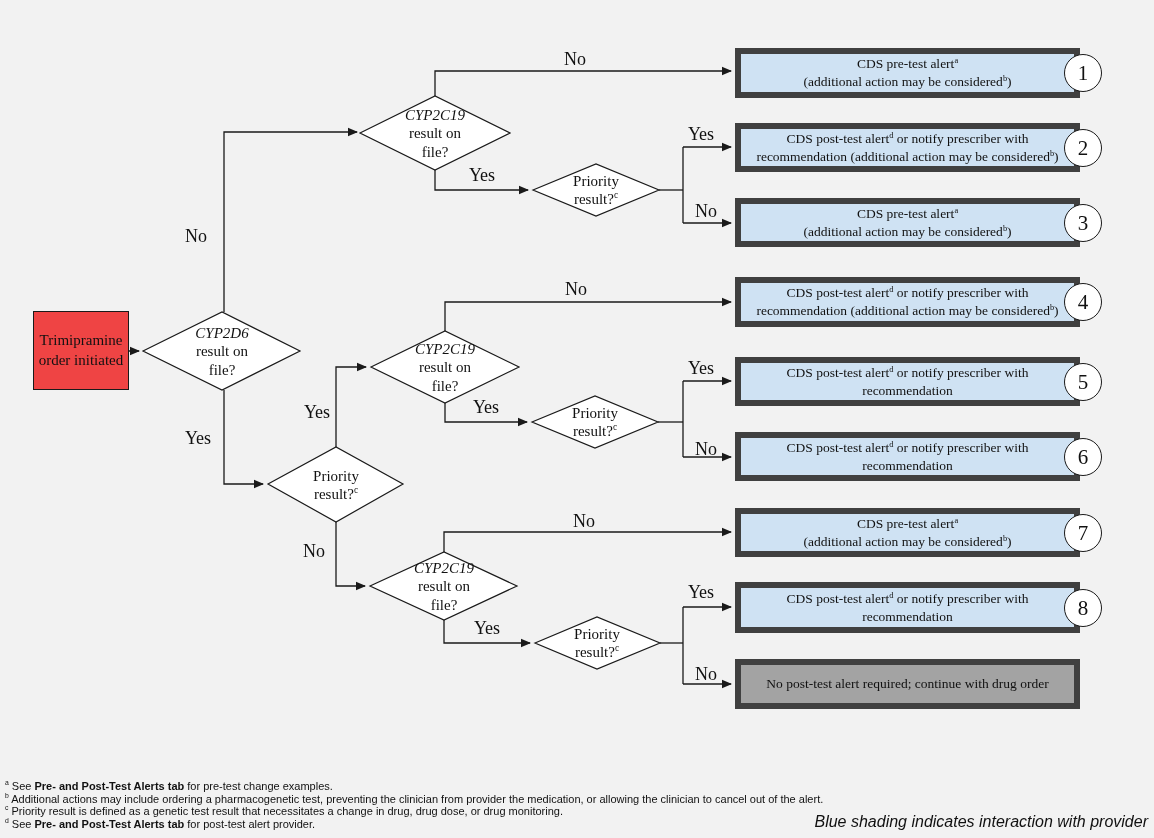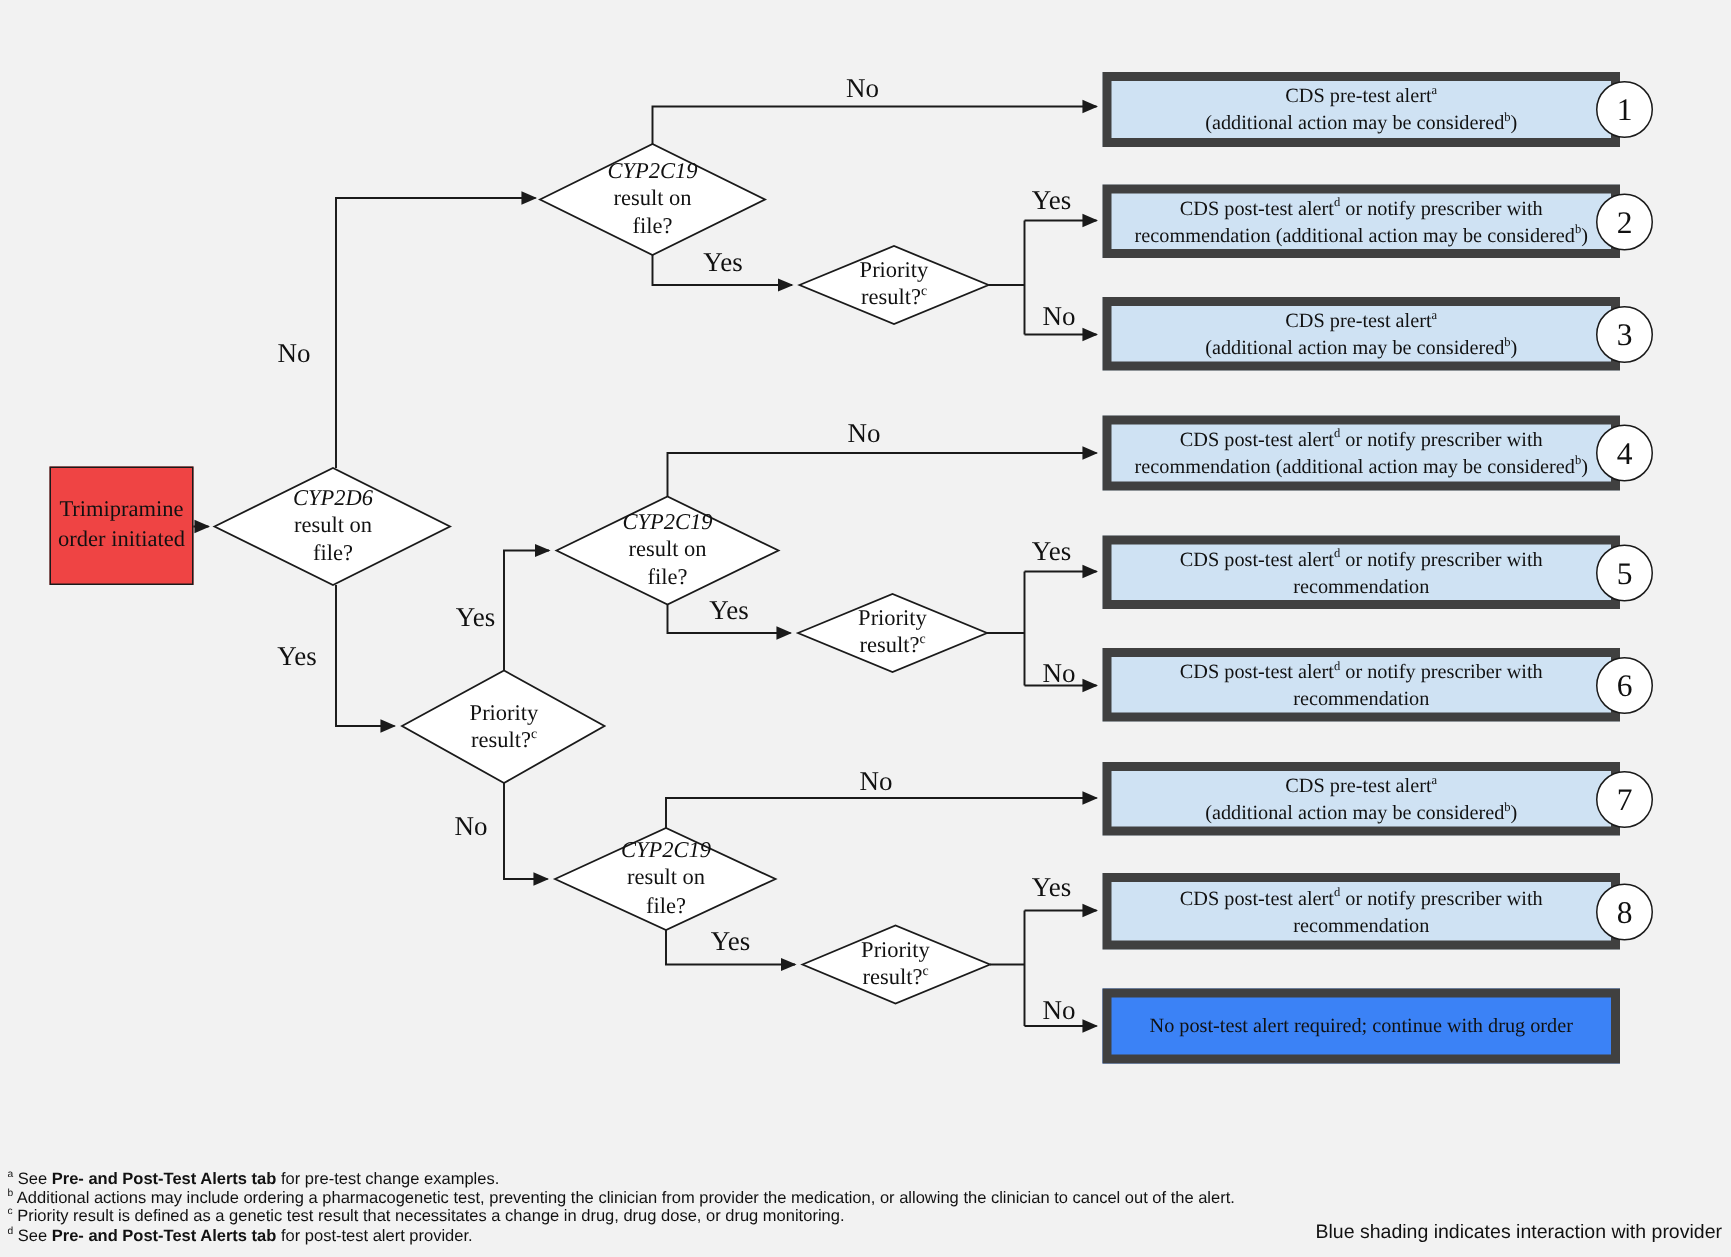--- a/index.html
+++ b/index.html
@@ -11,27 +11,27 @@
                font-family:"Liberation Serif",serif;font-size:15px;line-height:1.22;white-space:nowrap;}
   .edge-label{position:absolute;transform:translate(-50%,-50%);
               font-family:"Liberation Serif",serif;font-size:18px;white-space:nowrap;}
   .start-box{position:absolute;left:7px;top:311px;width:96px;height:79px;background:#ef4444;
              border:1px solid #1a1a1a;box-sizing:border-box;display:flex;align-items:center;
              justify-content:center;text-align:center;font-family:"Liberation Serif",serif;
              font-size:15px;line-height:1.3;padding:2px;margin-left:26px;}
   .outcome{position:absolute;left:735px;width:345px;border:6px solid #404040;box-sizing:border-box;
            display:flex;align-items:center;justify-content:center;text-align:center;
            font-family:"Liberation Serif",serif;font-size:13.5px;line-height:1.32;padding:2px 8px;}
-  .outcome.plain{background:#3b82f6;}
+  .outcome.plain{background:#a3a3a3;}
   .num-circle{position:absolute;left:1064px;width:38px;height:38px;border:1.3px solid #1a1a1a;
               border-radius:50%;background:#ffffff;box-sizing:border-box;display:flex;
               align-items:center;justify-content:center;font-family:"Liberation Serif",serif;
               font-size:21px;}
   .footnotes{position:absolute;left:5px;top:780px;font-size:11px;line-height:12.6px;}
-  .legend{position:absolute;right:6px;top:813px;font-size:13px;}
+  .legend{position:absolute;right:6px;top:813px;font-size:16px;font-style:italic;}
   sup{font-size:0.62em;vertical-align:super;line-height:0;}
 </style>
 </head>
 <body>
 
 <div class="canvas" style="background: rgb(242, 242, 242);">
 
 
   <svg class="flow" width="1154" height="838" viewBox="0 0 1154 838">
     <defs>

